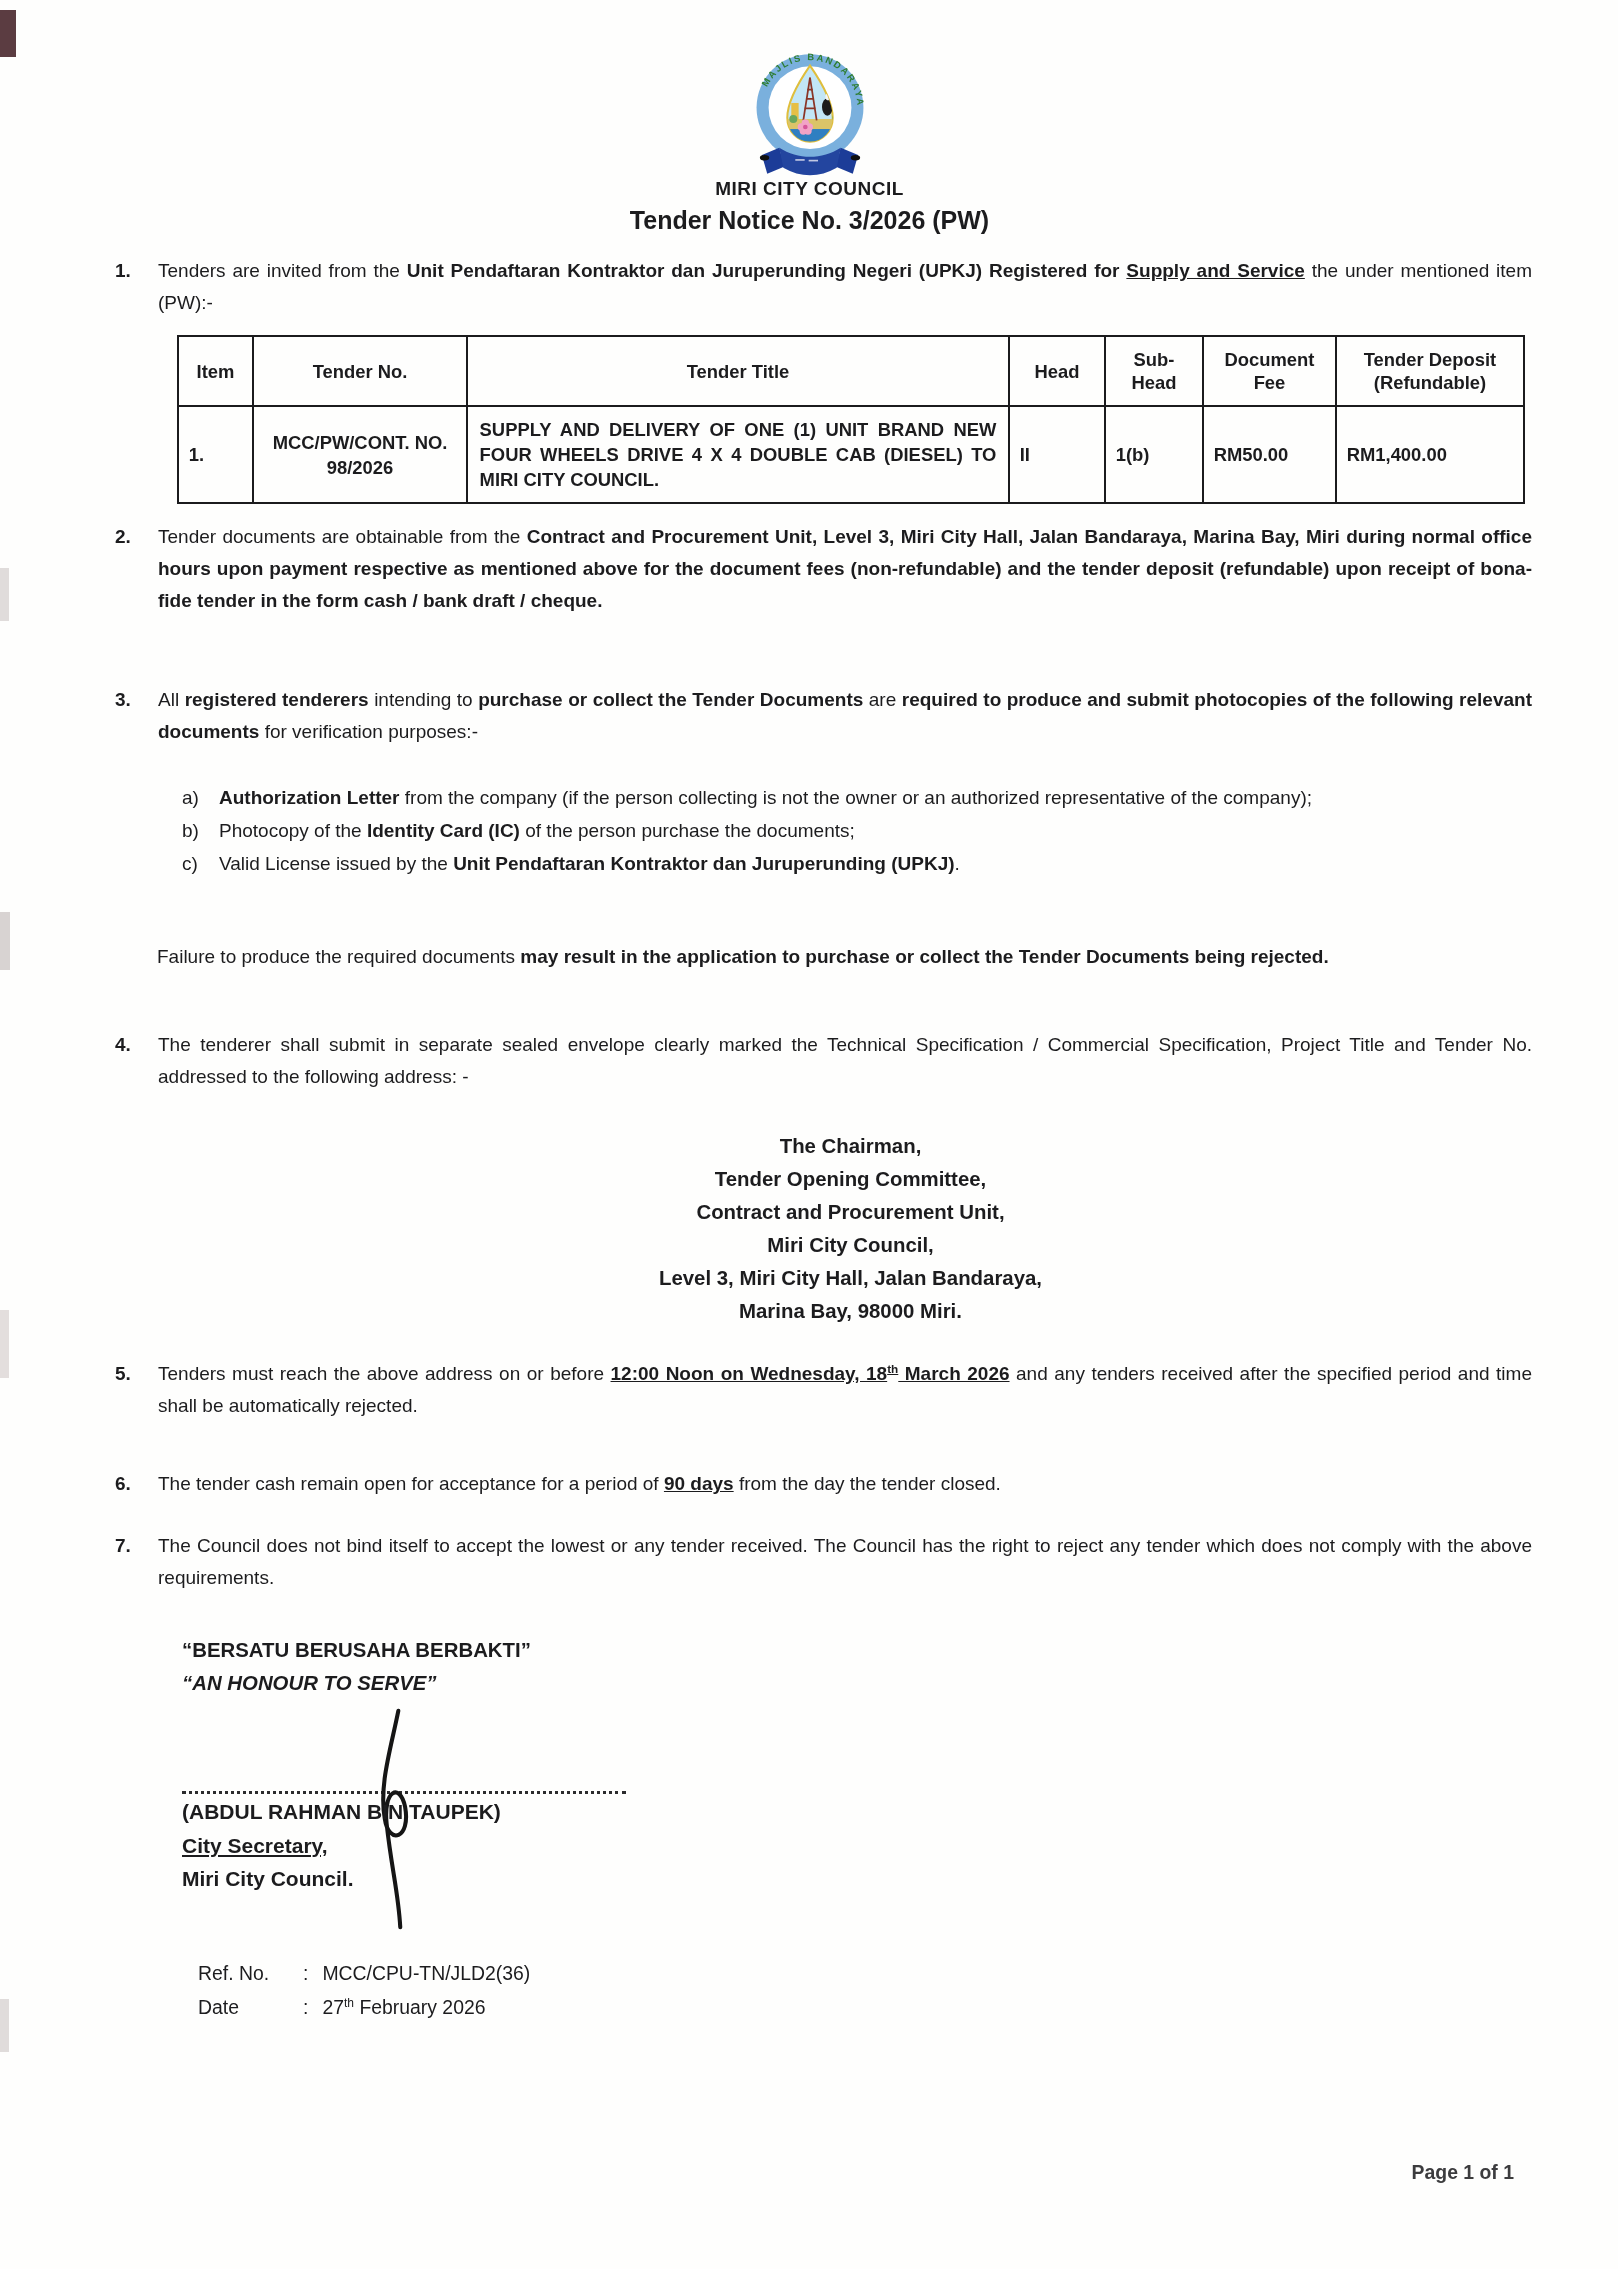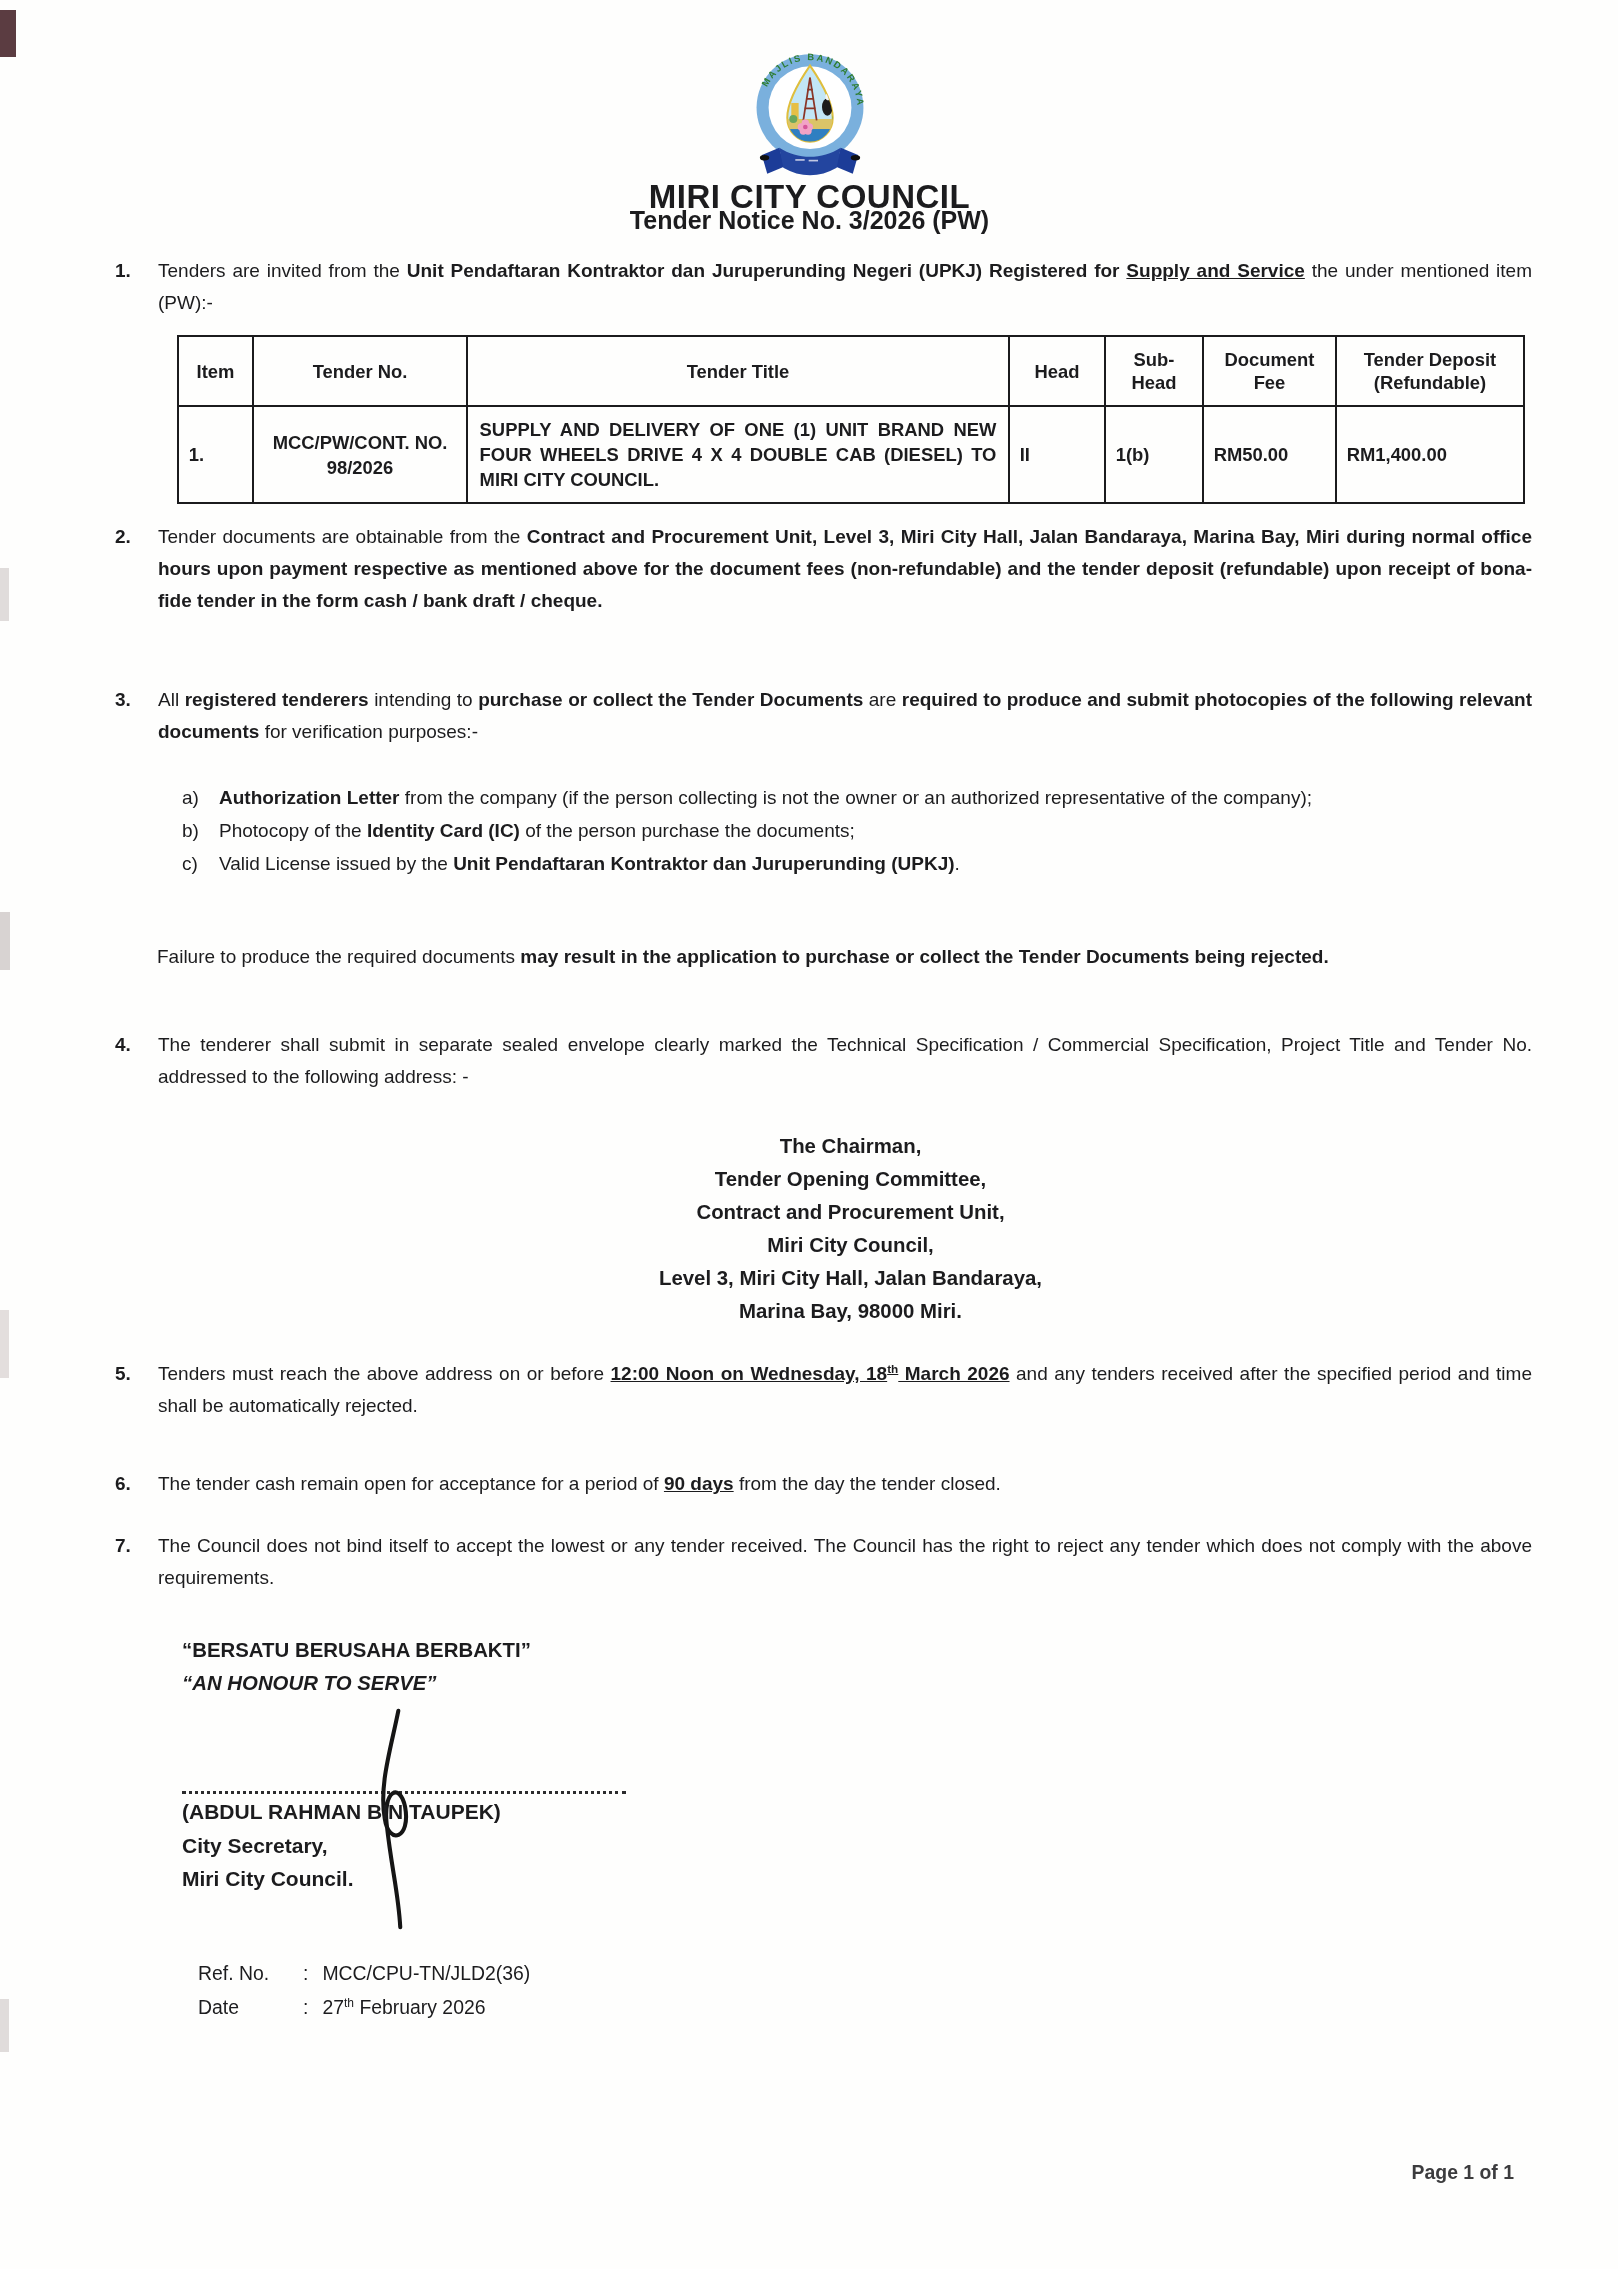--- a/index.html
+++ b/index.html
@@ -8,21 +8,21 @@
     width:1619px;height:2270px;
     margin:0 auto;
     background:#fefefd;
     font-family:"Liberation Sans","DejaVu Sans",sans-serif;
     color:#1c1c1e;
     overflow:hidden;
   }
   
   .crest{position:absolute;top:43px;left:50%;transform:translateX(-50%);}
   .org-name{position:absolute;top:178px;left:0;right:0;text-align:center;
-    font-size:33px;font-weight:700;letter-spacing:0.5px;}
+    font-size:19px;font-weight:700;letter-spacing:0.5px;}
   .notice-title{position:absolute;top:206px;left:0;right:0;text-align:center;
     font-size:25px;font-weight:700;}
   
   .para{position:absolute;left:115px;width:1417px;padding-left:43px;
     box-sizing:border-box;font-size:19px;line-height:32px;text-align:justify;}
   .para .num{position:absolute;left:0;top:0;font-weight:700;}
   .plain{position:absolute;font-size:19px;line-height:32px;text-align:justify;}
   sup{font-size:.62em;line-height:0;}
   
   .tender-table{position:absolute;top:335px;left:177px;border-collapse:collapse;
@@ -43,21 +43,21 @@
   
   .address{position:absolute;top:1130px;left:82px;right:0;text-align:center;
     font-size:20.4px;font-weight:700;line-height:33px;}
   
   .motto{position:absolute;top:1634px;left:182px;font-size:20.4px;font-weight:700;line-height:33px;}
   .motto .it{font-style:italic;}
   
   .dotted-line{position:absolute;top:1766px;left:182px;width:444px;height:25px;
     border-bottom:3.9px dotted #2b2b2d;}
   .sig-name{position:absolute;top:1800px;left:182px;font-size:21px;font-weight:700;}
-  .sig-title{position:absolute;top:1834px;left:182px;font-size:21px;font-weight:700;}
+  .sig-title{position:absolute;top:1834px;left:182px;font-size:21px;font-weight:700;text-decoration:underline;}
   .sig-org{position:absolute;top:1867px;left:182px;font-size:21px;font-weight:700;}
   .sig-mark{position:absolute;top:1706px;left:340px;}
   
   .refblock{position:absolute;top:1956px;left:182px;font-size:19.4px;line-height:34px;}
   .refrow{display:flex;margin-left:16px;}
   .refrow .rlabel{width:105px;}
   .refrow .rcolon{width:19.4px;}
   
   .page-num{position:absolute;top:2161px;right:105px;font-size:19.4px;font-weight:700;color:#3c3c3e;}
   

